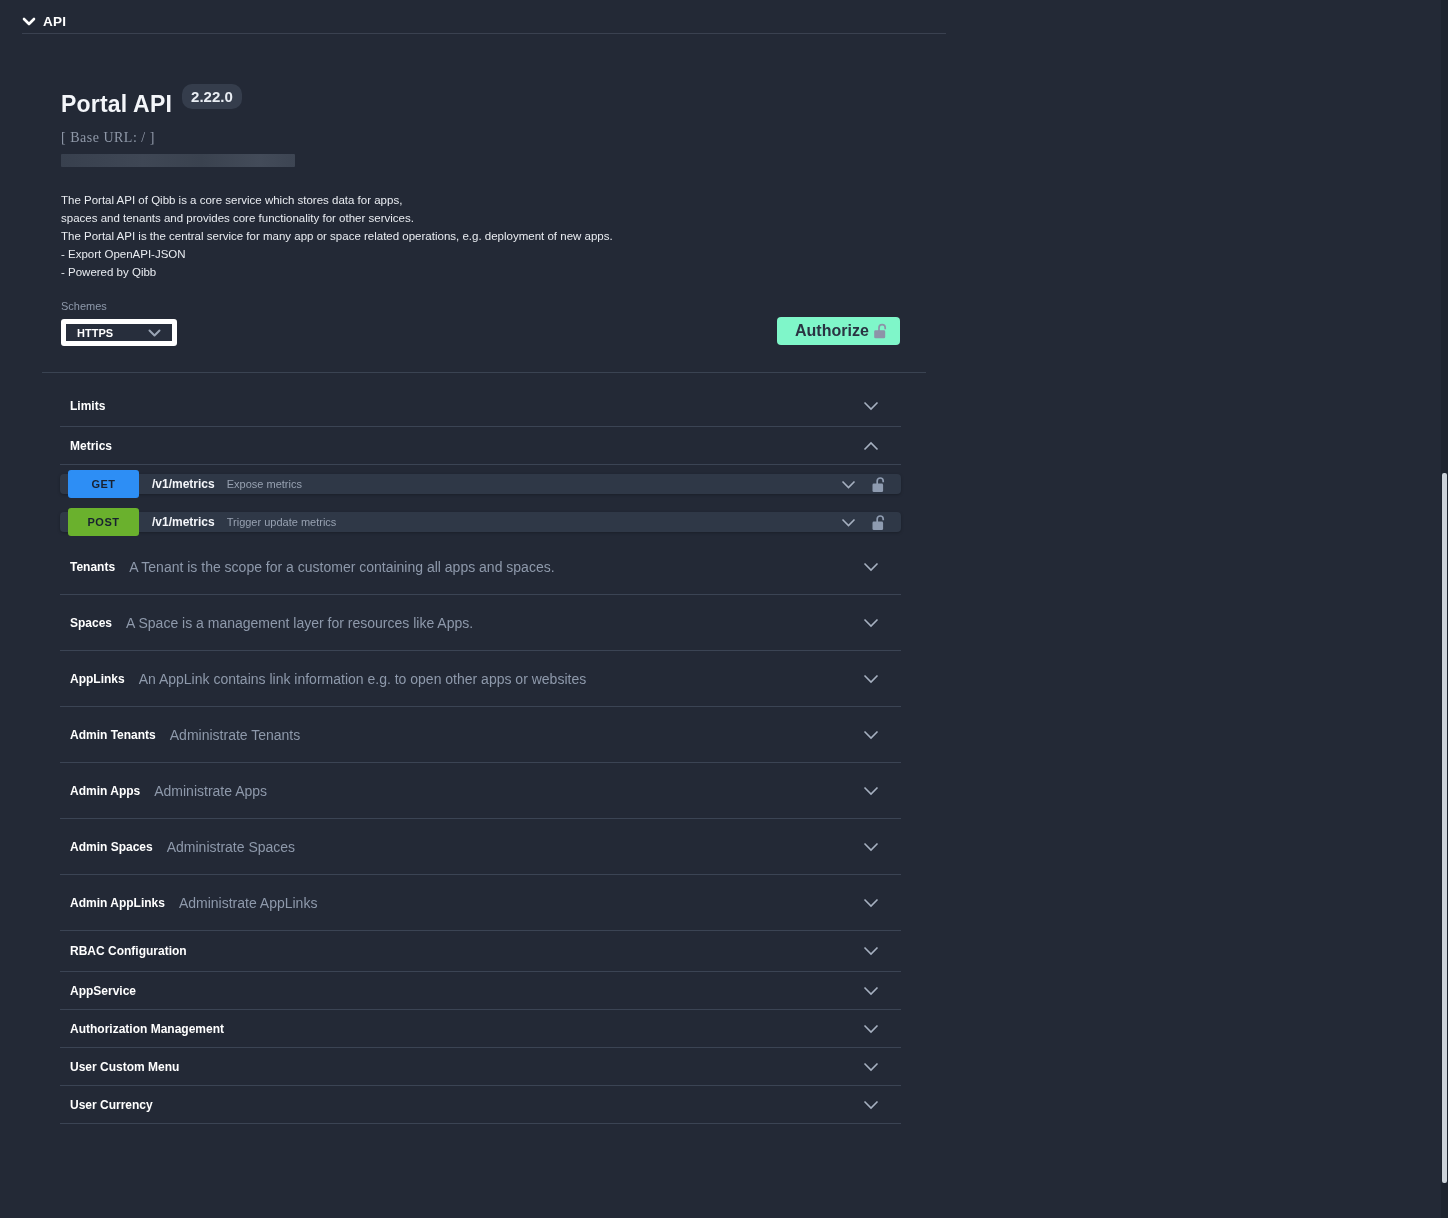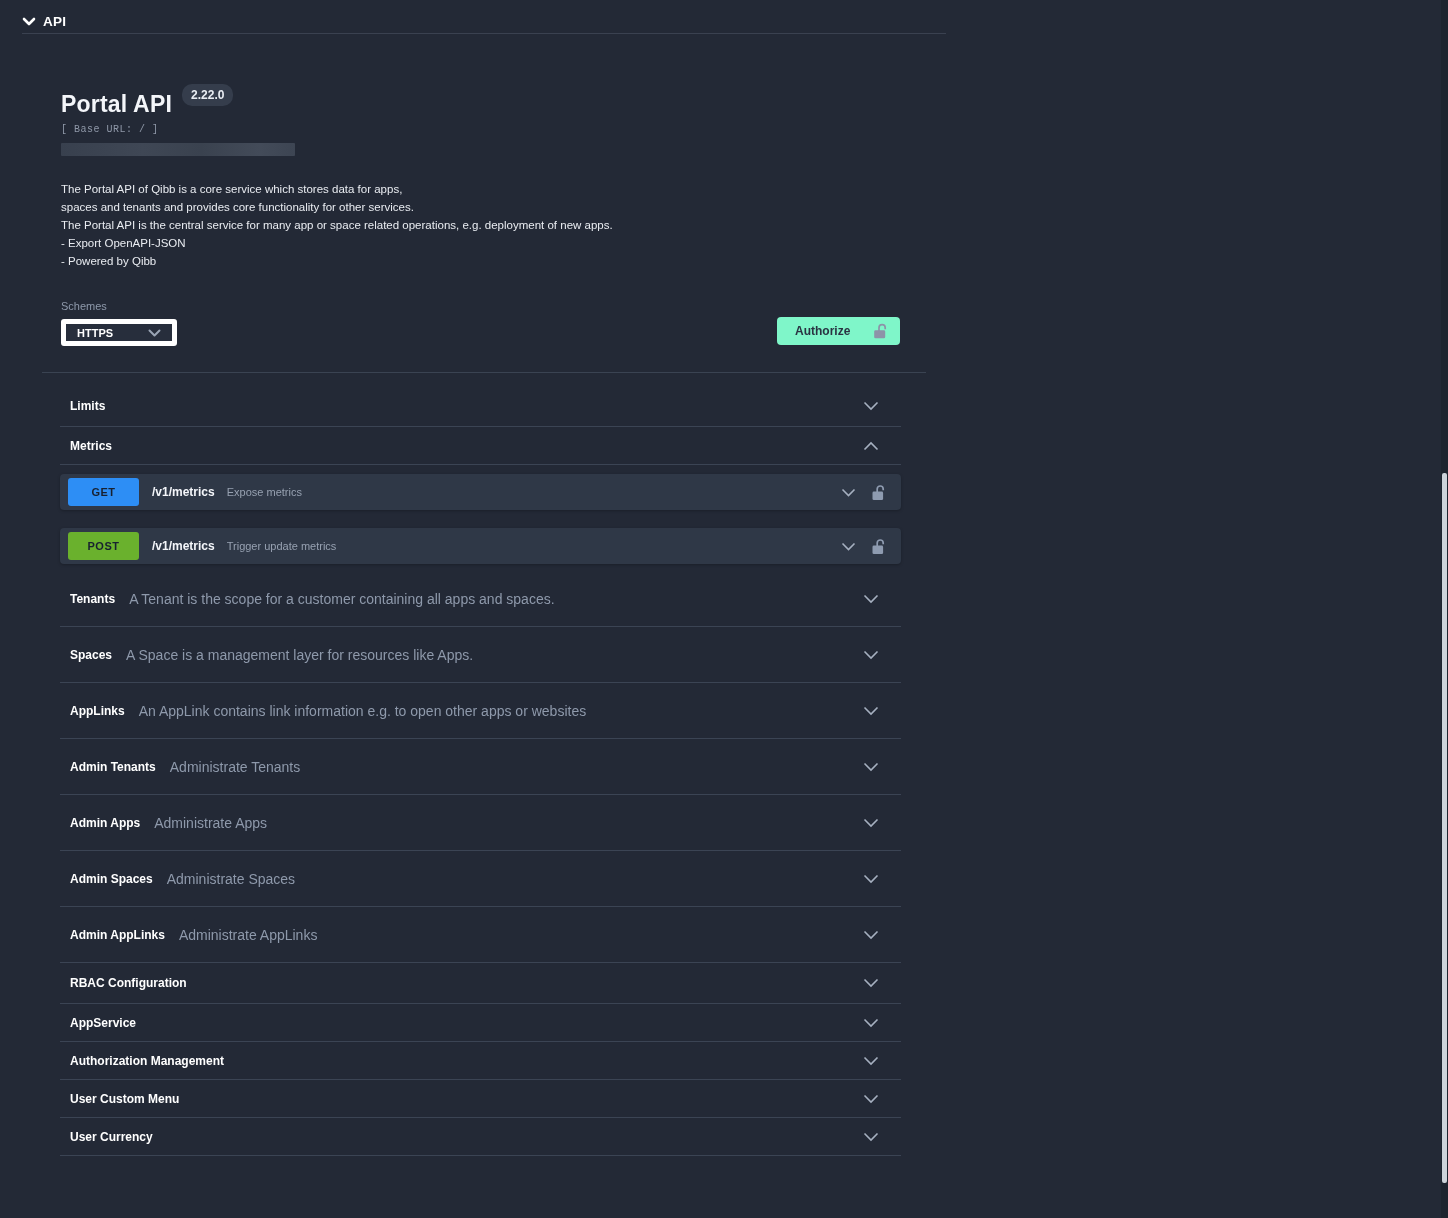--- a/index.html
+++ b/index.html
@@ -32,26 +32,26 @@
   }
   .top-header .chev{color:#ffffff;}
   .top-header .hdr-label{font-size:13.5px;font-weight:700;color:#ffffff;letter-spacing:.2px;}
   .top-border{position:absolute;left:22px;top:33px;width:924px;height:1px;background:#3a4150;}
 
   
   .info{position:absolute;left:61px;top:90px;width:860px;}
   .title-row{display:flex;align-items:flex-start;gap:10px;}
   .api-title{font-size:23px;font-weight:700;color:#f4f6fa;letter-spacing:.2px;line-height:28px;}
   .version-pill{
-    background:#353d4c;color:#e9edf3;font-size:12px;font-weight:700;
+    background:#353d4c;color:#e9edf3;font-size:15px;font-weight:700;
     padding:4px 9px;border-radius:10px;transform:translateY(-6px);
   }
   .base-url{
-    margin-top:6px;font-family:Liberation Mono, monospace;
-    font-size:10px;color:#8f98a8;letter-spacing:.5px;
+    margin-top:12px;font-family:Liberation Serif, serif;
+    font-size:14px;color:#8f98a8;letter-spacing:.5px;
   }
   .redacted-bar{
     margin-top:8px;width:234px;height:13px;border-radius:1px;
     background:linear-gradient(90deg,#38404e 0%,#3f4755 35%,#3a424f 60%,#434b59 85%,#3d4553 100%);
   }
   .description{margin-top:24px;font-size:11.5px;line-height:18px;color:#e9ecf1;}
 
   
   .schemes{position:absolute;left:61px;top:296px;width:839px;height:52px;}
   .schemes-label{font-size:11px;color:var(--muted-text);margin-top:4px;}
@@ -60,21 +60,21 @@
     background:#272e3c;display:flex;align-items:center;justify-content:space-between;
     padding:0 11px;cursor:pointer;
   }
   .scheme-select .sel-val{font-size:11px;font-weight:700;color:#fff;}
   .scheme-select .chev{color:#9aa4b4;}
   .authorize-btn{
     position:absolute;right:0;top:21px;width:123px;height:28px;border-radius:4px;
     background:var(--authorize-bg);display:flex;align-items:center;justify-content:space-between;
     padding:0 13px 0 18px;cursor:pointer;border:none;
   }
-  .authorize-btn .auth-label{font-size:12px;font-weight:600;color:#2a3342;}
+  .authorize-btn .auth-label{font-size:16px;font-weight:600;color:#2a3342;}
   .authorize-btn .lock{color:#8d93a8;}
 
   .divider{position:absolute;left:42px;top:372px;width:884px;height:1px;background:#3a4352;}
 
   
   .tags{position:absolute;left:60px;top:385px;width:841px;}
   .tag-row{
     display:flex;align-items:center;border-bottom:1px solid var(--border);
     cursor:pointer;
   }
@@ -82,21 +82,21 @@
   .tag-row.h38{height:38px;}
   .tag-row.h56{height:56px;align-items:center;}
   .tag-row.h41{height:41px;}
   .tag-name{font-size:12px;font-weight:700;color:#ffffff;margin-left:10px;white-space:nowrap;}
   .tag-desc{font-size:14px;color:var(--muted-text);margin-left:14px;white-space:nowrap;}
   .tag-row .chev{margin-left:auto;margin-right:22px;color:var(--icon);}
 
   
   .opblocks{padding:9px 0 7px 0;border-bottom:0;}
   .opblock{
-    height:36px;border-radius:4px;background:var(--panel);
+    height:20px;border-radius:4px;background:var(--panel);
     display:flex;align-items:center;padding:0 16px 0 8px;
     box-shadow:0 1px 3px rgba(0,0,0,.25);cursor:pointer;
   }
   .opblock + .opblock{margin-top:18px;}
   .method-badge{
     width:71px;height:28px;border-radius:3px;display:flex;align-items:center;justify-content:center;
     font-size:11px;font-weight:700;color:var(--badge-text);letter-spacing:.5px;flex:none;
   }
   .method-badge.get{background:var(--accent-get);}
   .method-badge.post{background:var(--accent-post);}

